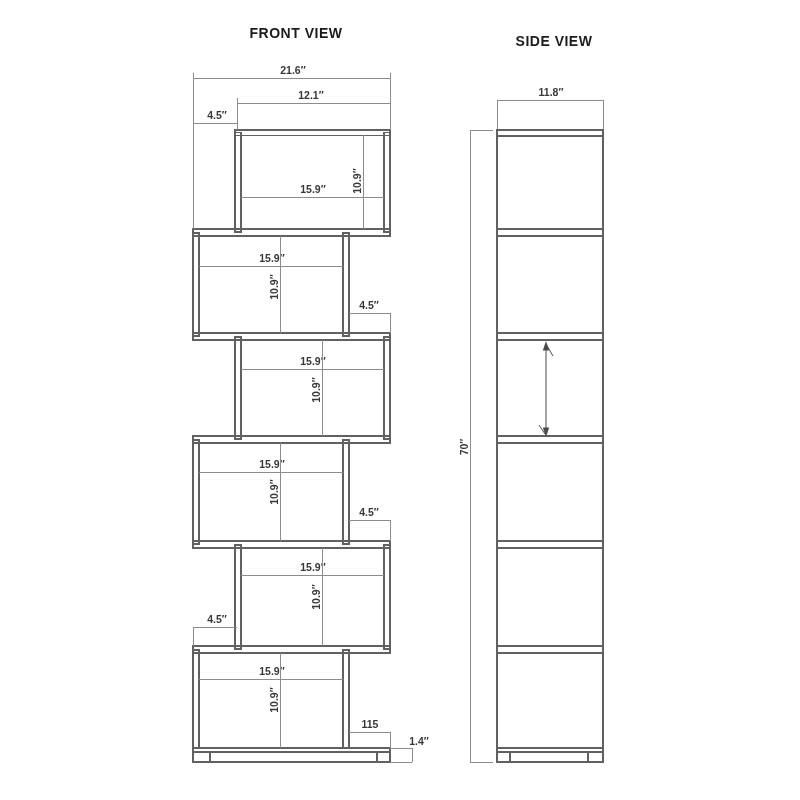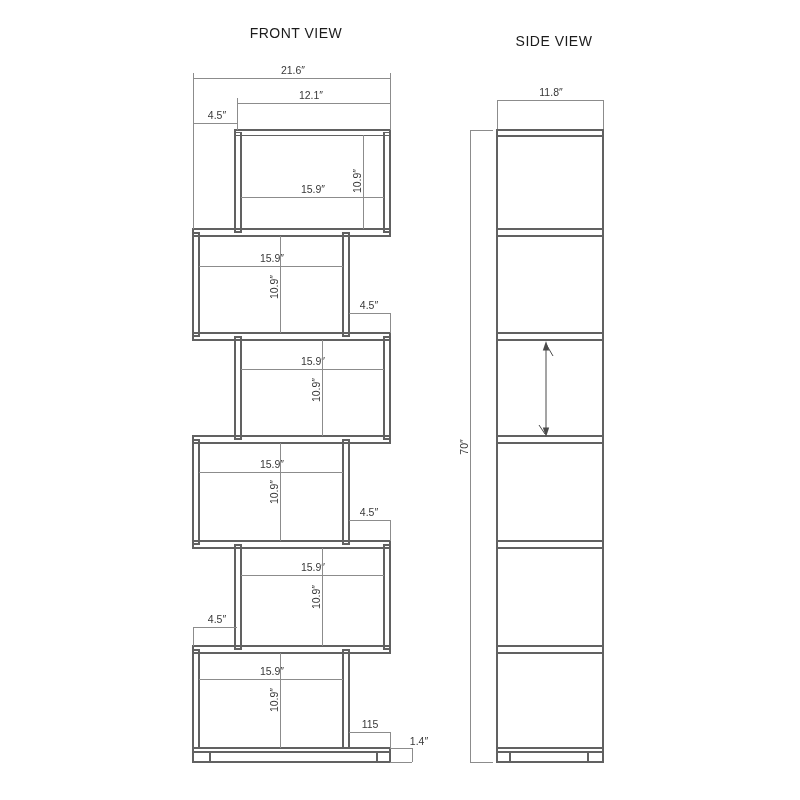--- a/index.html
+++ b/index.html
@@ -1,16 +1,16 @@
 <!DOCTYPE html>
 <html><head>
 <meta charset="utf-8">
 <style>
   html,body{margin:0;padding:0;background:#ffffff;}
-  .stage{position:relative;width:800px;height:800px;background:#ffffff;overflow:hidden;}
+  .stage{position:relative;width:800px;height:800px;background:#ffffff;overflow:hidden;font-weight:bold;}
   svg text{font-family:"Liberation Sans",sans-serif;font-size:10.5px;fill:#383838;}
   svg text.title{font-size:14px;fill:#1c1c1c;letter-spacing:0.5px;}
   .s{stroke:#616161;stroke-width:1.1;fill:none;shape-rendering:crispEdges;}
   .sf{stroke:#616161;stroke-width:1.1;fill:#ffffff;shape-rendering:crispEdges;}
   .d{stroke:#8c8c8c;stroke-width:1;fill:none;shape-rendering:crispEdges;}
   .a{stroke:#4a4a4a;stroke-width:1;fill:none;}
   .ah{fill:#4a4a4a;stroke:none;}
 </style>
 </head>
 <body>

